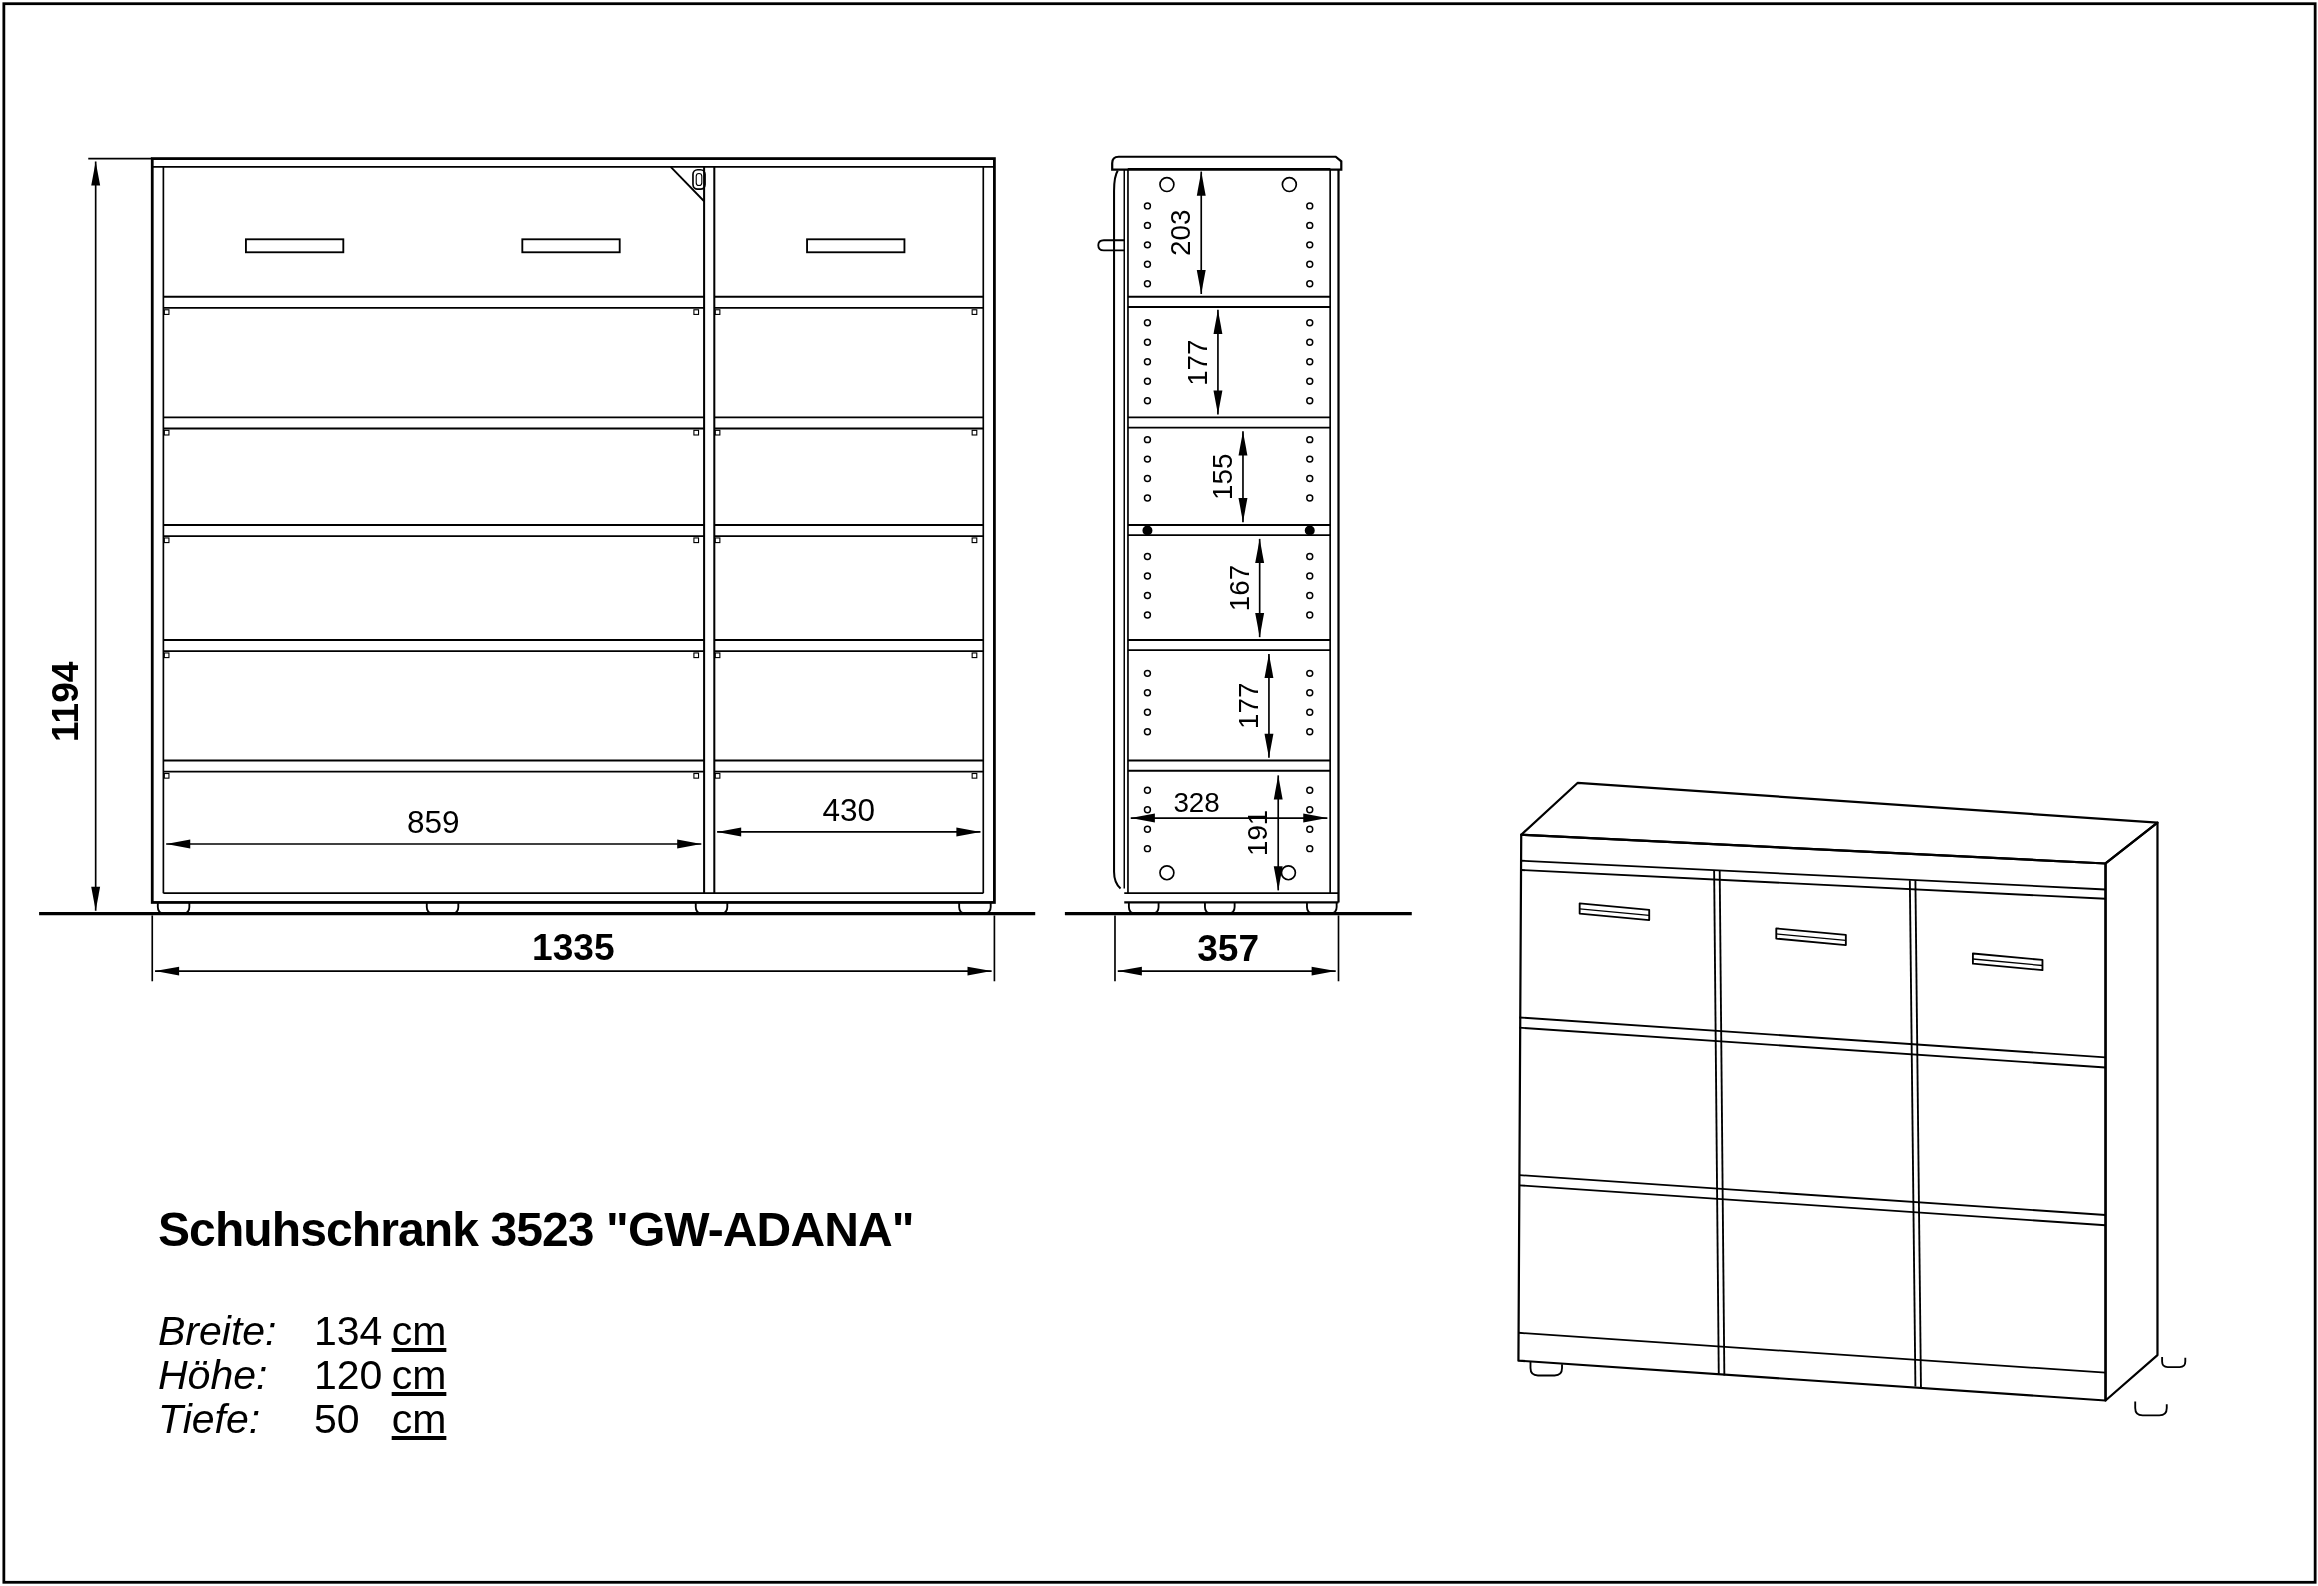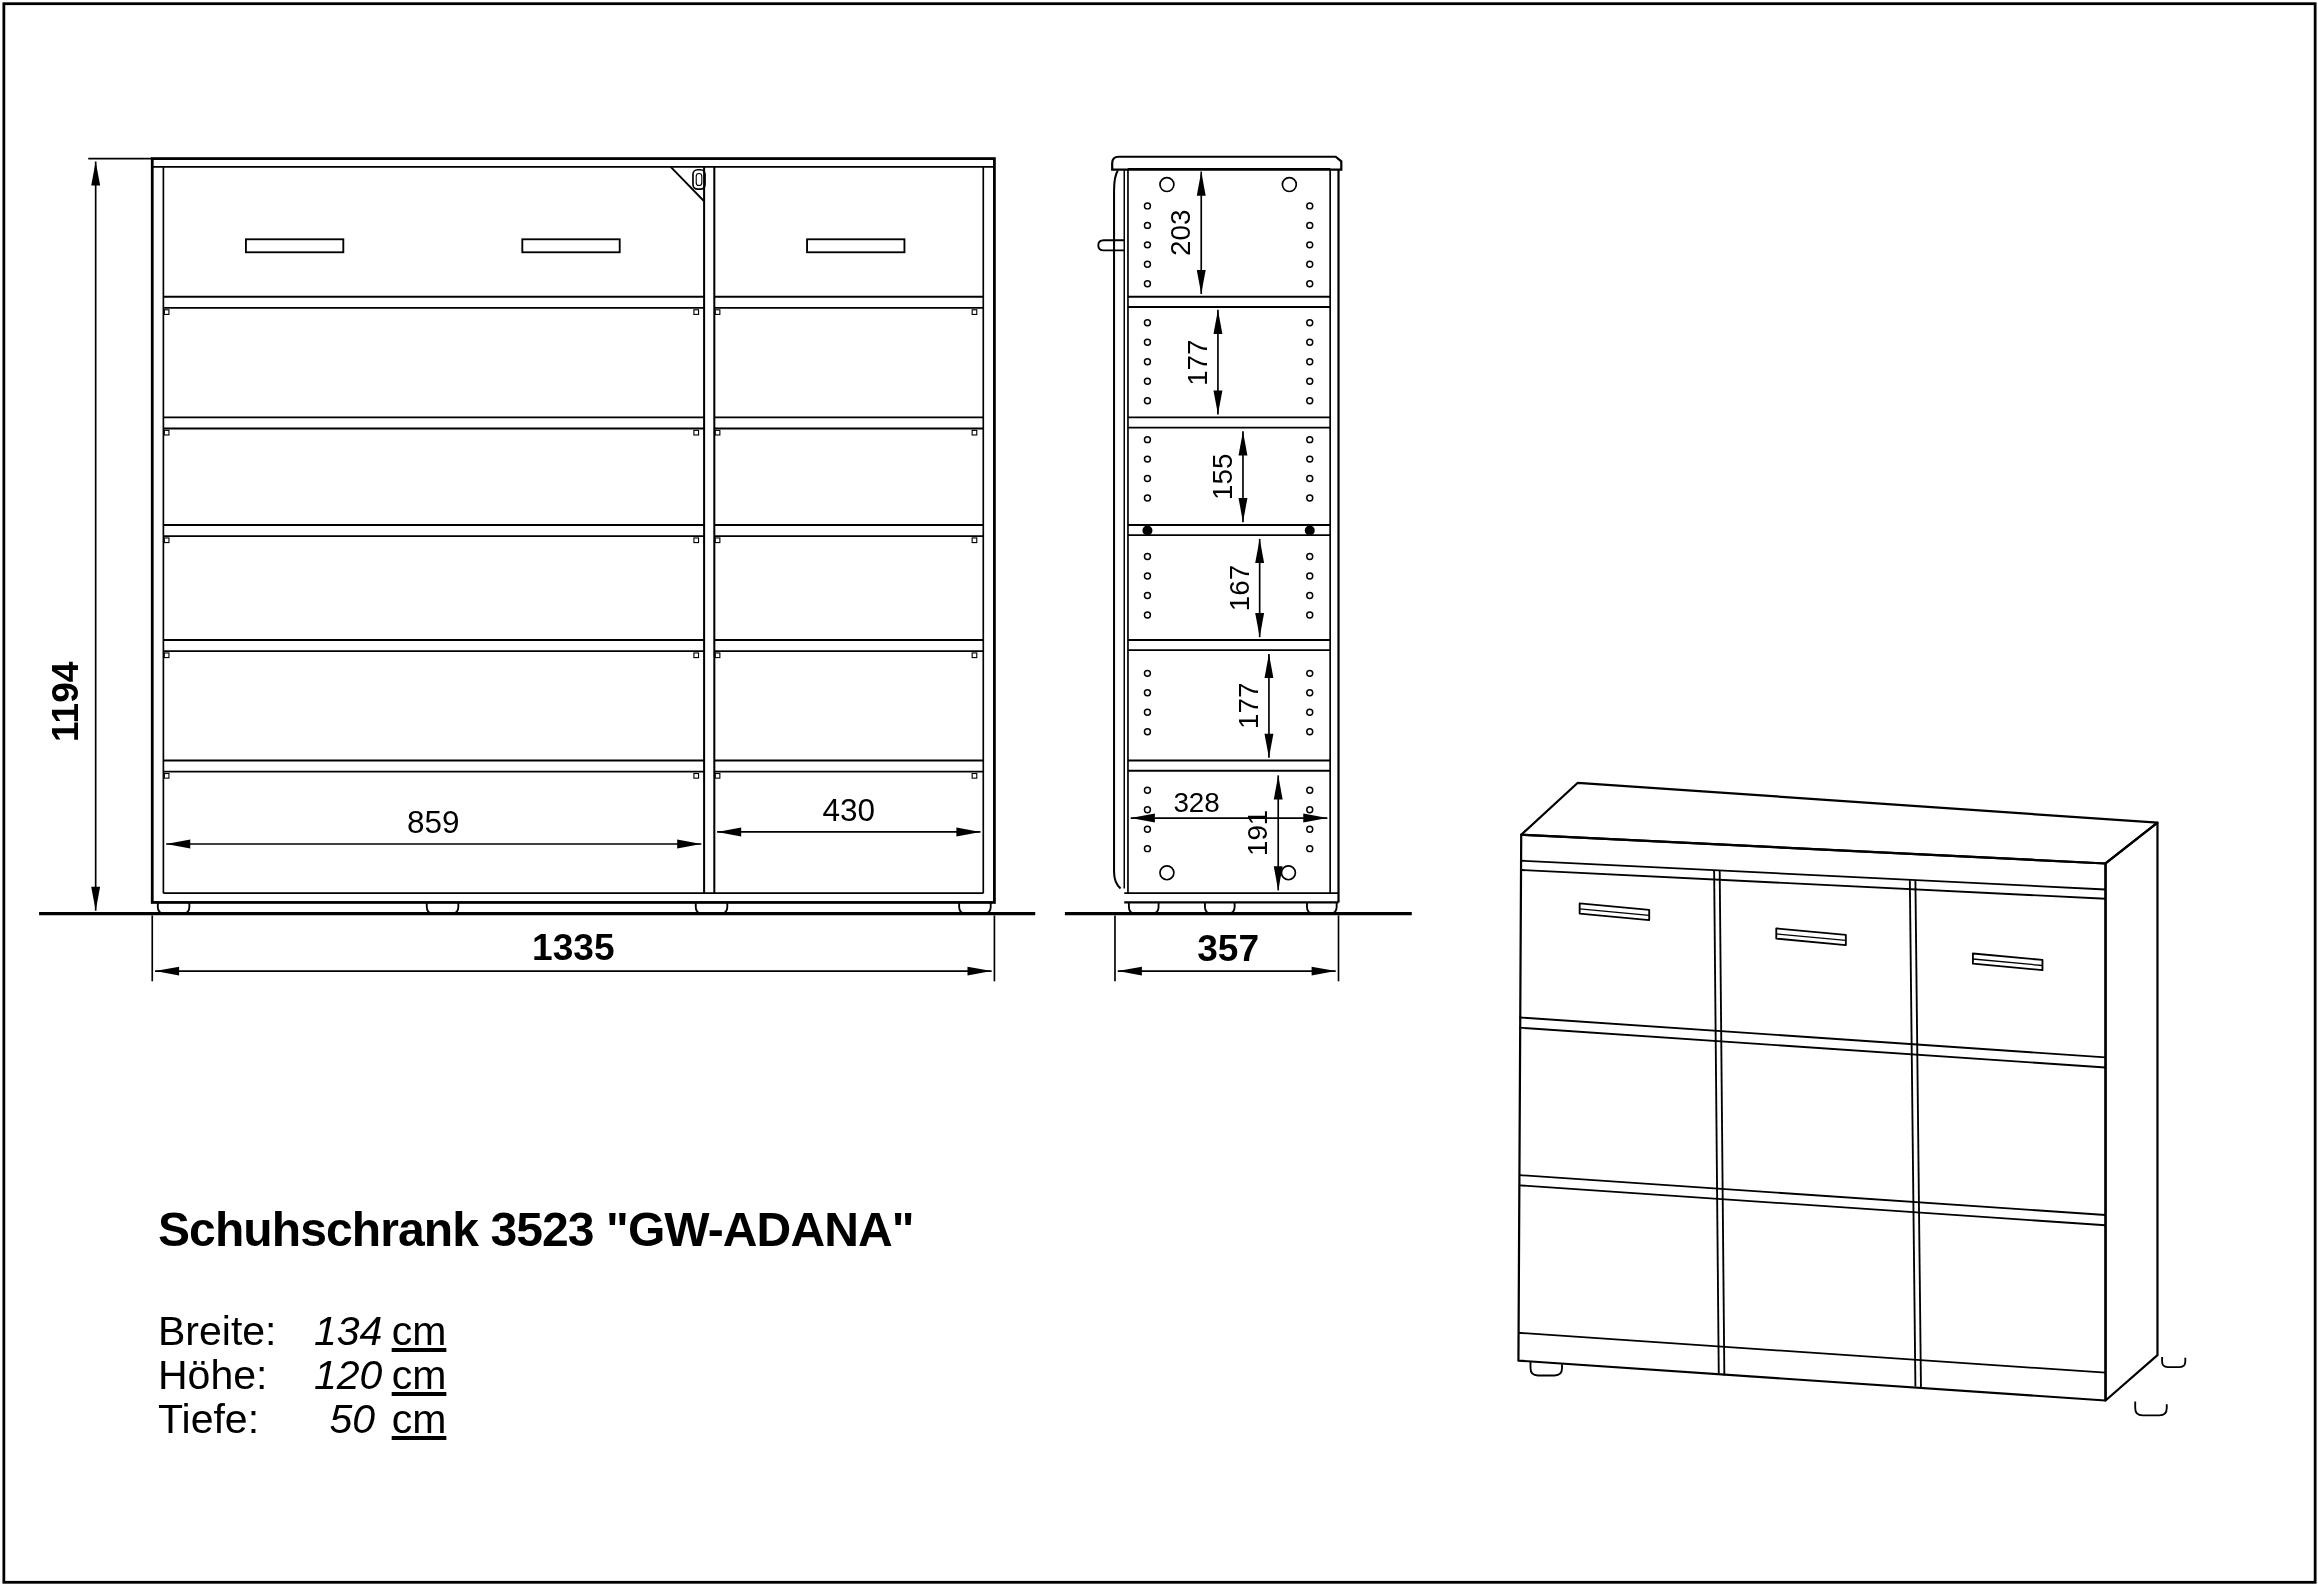--- a/index.html
+++ b/index.html
@@ -6,22 +6,22 @@
   #page{position:relative;width:2319px;height:1586px;background:#ffffff;overflow:hidden;
         font-family:"Liberation Sans", sans-serif;}
   #drawing{position:absolute;left:0;top:0;}
   .dim-small{font-size:30px;fill:#000;}
   .dim-mid{font-size:34px;fill:#000;}
   .dim-big{font-size:40px;font-weight:bold;fill:#000;}
   #title-block{position:absolute;left:158px;top:1202px;color:#000;}
   #product-title{font-size:48px;font-weight:bold;letter-spacing:-0.9px;white-space:nowrap;}
   #spec-table{margin-top:52px;font-size:41px;}
   .spec-row{display:flex;line-height:44px;}
-  .spec-label{flex:0 0 156px;}
-  .spec-value{width:61px;text-align:right;font-style:italic;}
+  .spec-label{flex:0 0 156px;font-style:italic;}
+  .spec-value{width:61px;text-align:left;}
   .spec-unit{margin-left:16.7px;text-decoration:underline;}
 </style>
 </head>
 <body>
 
 <div id="page">
 
 <svg id="drawing" width="2319" height="1586" viewBox="0 0 2500 1710">
   <defs>
     <marker id="ae" markerUnits="userSpaceOnUse" markerWidth="30" markerHeight="14" refX="29" refY="7" orient="auto">

